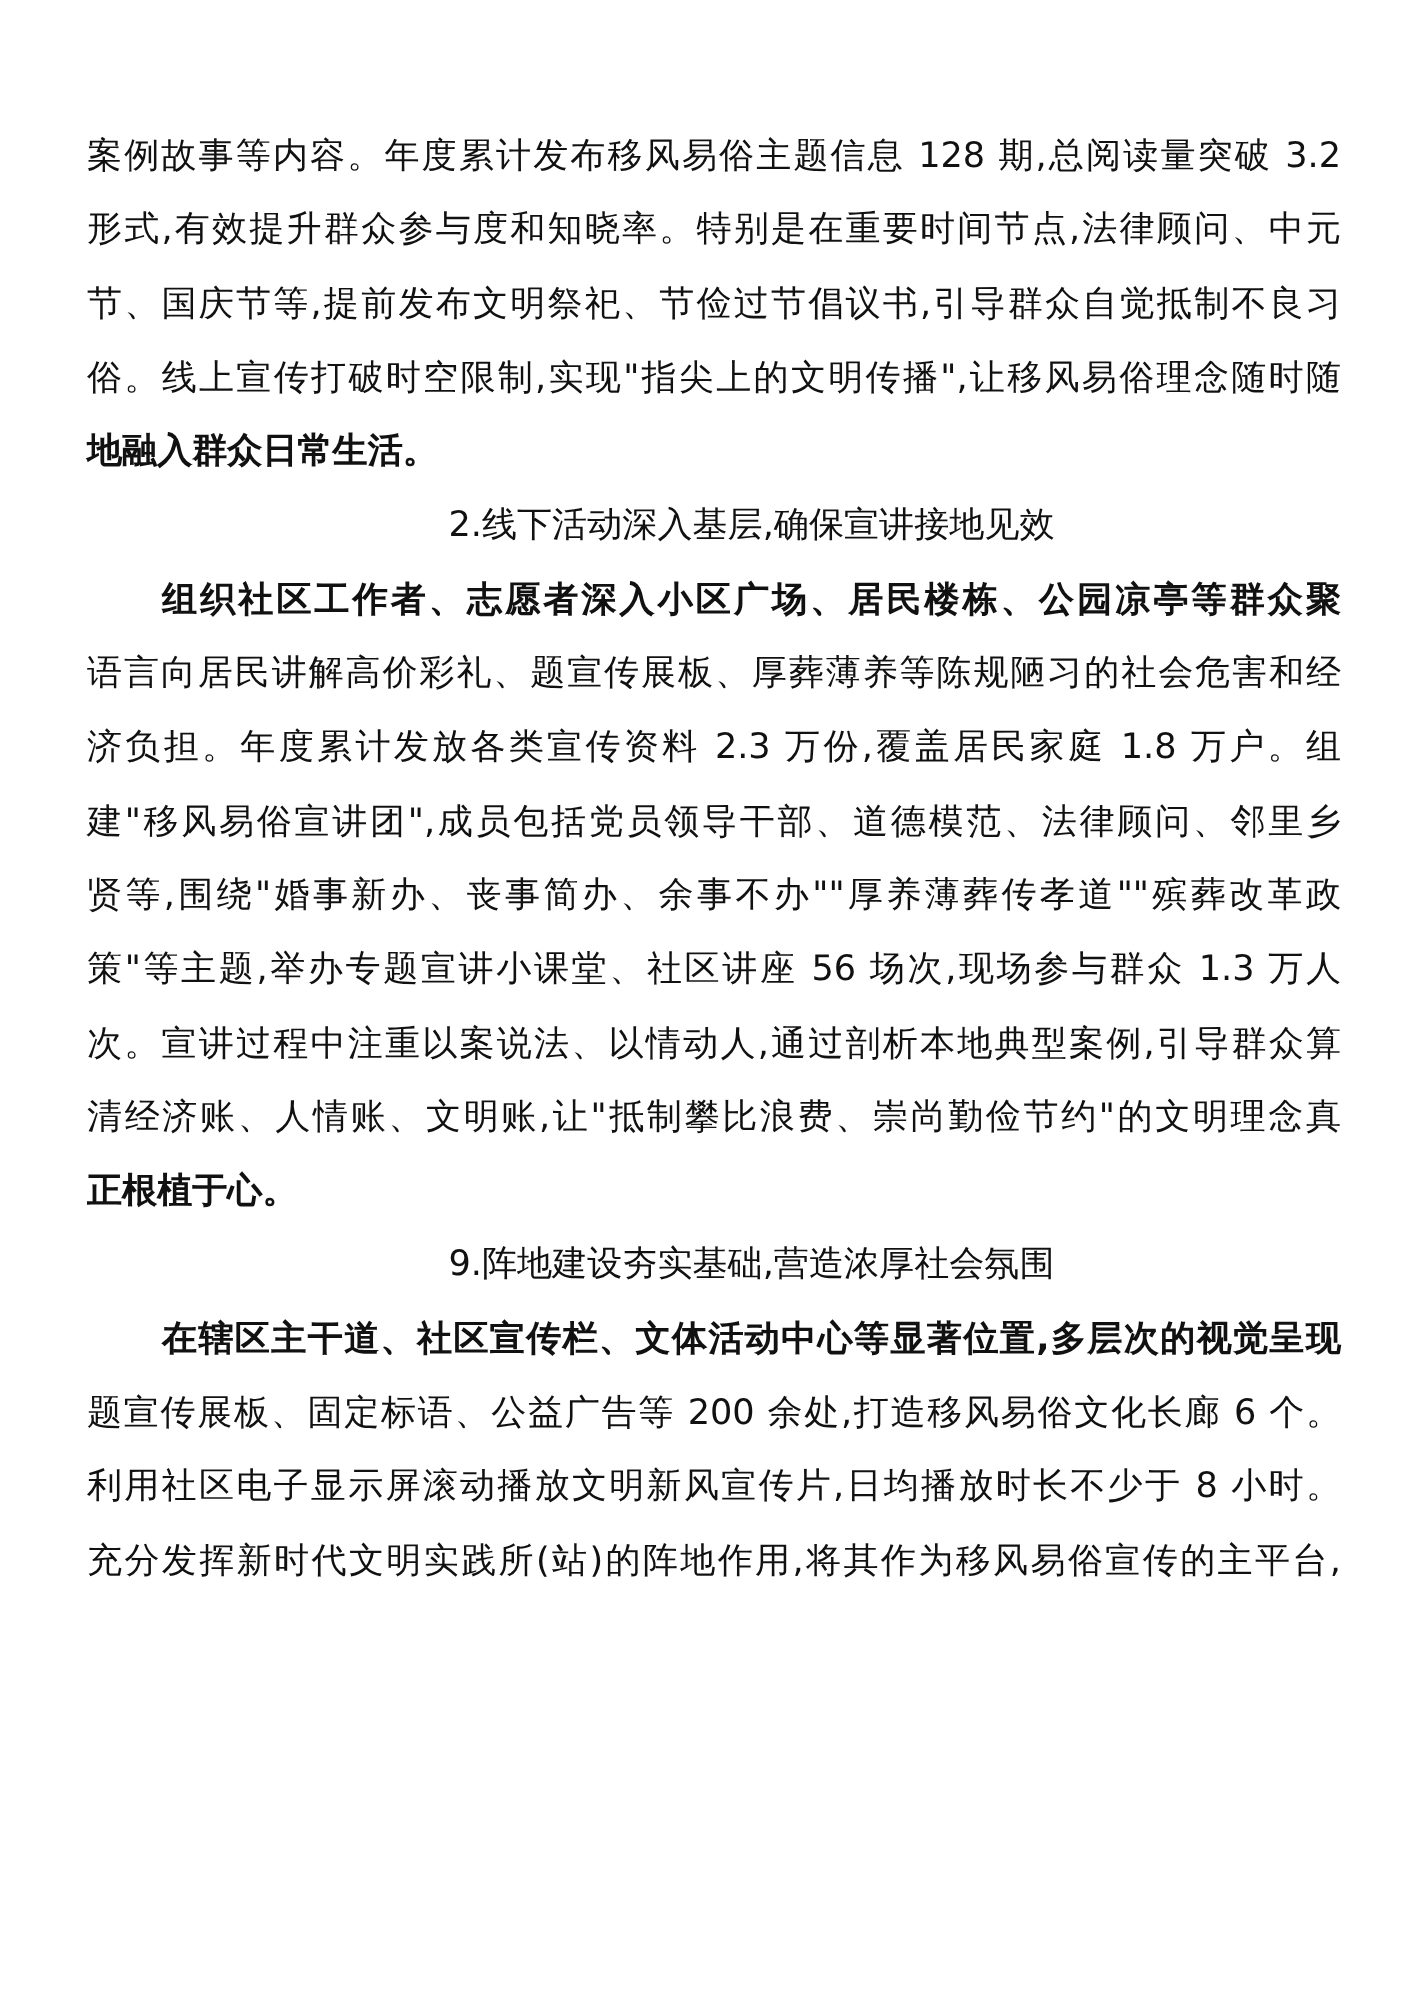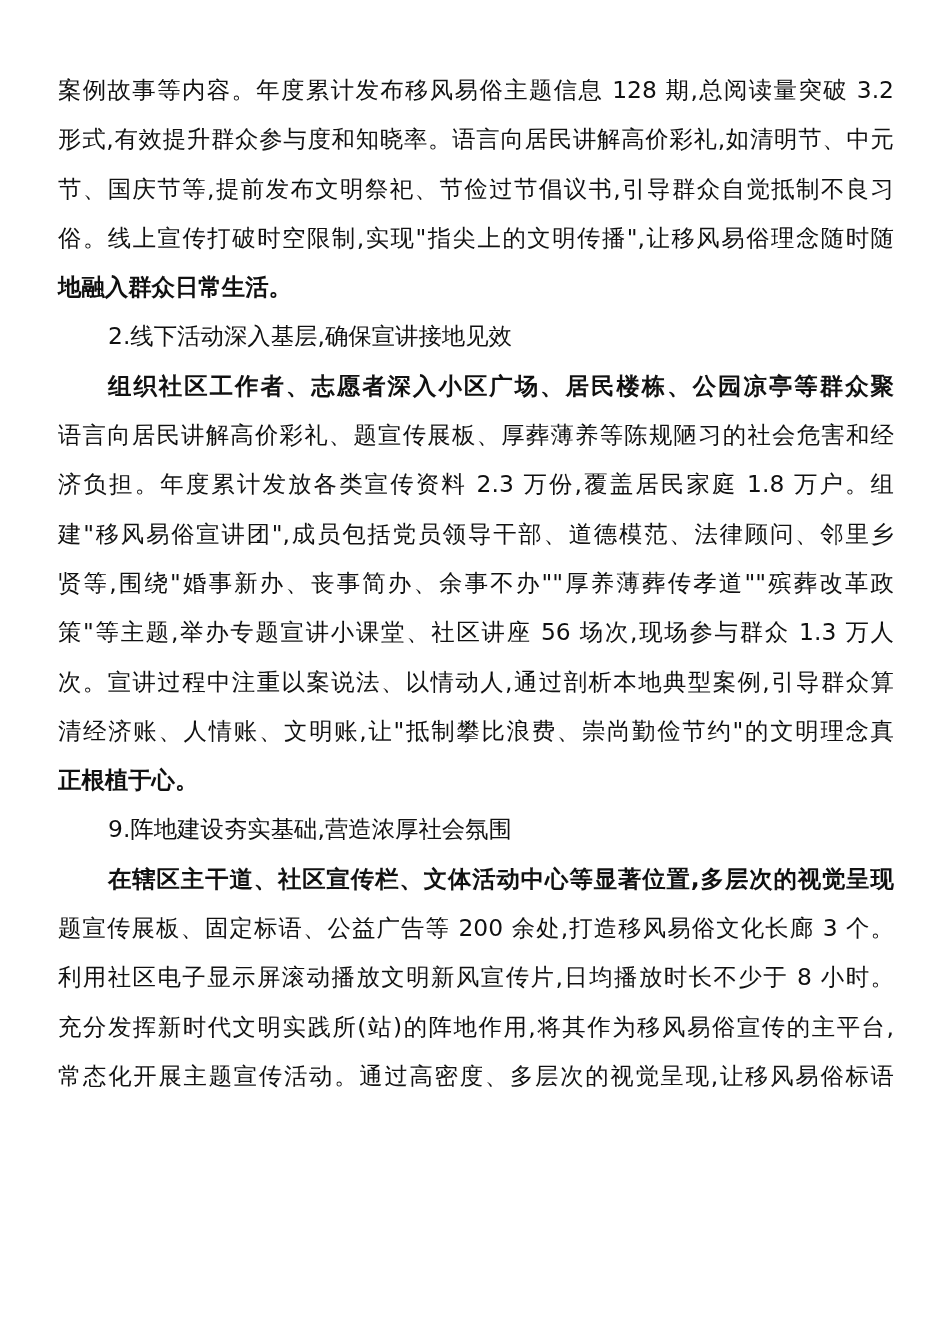--- a/index.html
+++ b/index.html
@@ -11,21 +11,21 @@
       width: 950px;
       height: 1344px;
       position: relative;
       overflow: hidden;
       font-family: "DejaVu Sans", sans-serif;
       color: #111111;
     }
     .page {
       position: absolute;
       left: 58px;
-      top: 66px;
+      top: 79px;
       width: 836px;
     }
     .line {
       height: 49.3px;
       line-height: 49.3px;
       font-size: 23.4px;
       white-space: nowrap;
       text-align: justify;
       text-align-last: justify;
       letter-spacing: 0;
@@ -37,30 +37,31 @@
     .line.indent {
       padding-left: 50px;
       font-weight: bold;
     }
     .heading {
       height: 49.3px;
       line-height: 49.3px;
       font-size: 23.4px;
       padding-left: 50px;
       white-space: nowrap;
+      text-align: center;
     }
   </style>
 </head>
 <body>
 
 <div class="page">
 
   <div>
     <div class="line">案例故事等内容。年度累计发布移风易俗主题信息 128 期,总阅读量突破 3.2</div>
-    <div class="line">形式,有效提升群众参与度和知晓率。语言向居民讲解高价彩礼,如清明节、中元</div>
+    <div class="line">形式,有效提升群众参与度和知晓率。特别是在重要时间节点,法律顾问、中元</div>
     <div class="line">节、国庆节等,提前发布文明祭祀、节俭过节倡议书,引导群众自觉抵制不良习</div>
     <div class="line">俗。线上宣传打破时空限制,实现"指尖上的文明传播",让移风易俗理念随时随</div>
     <div class="line last">地融入群众日常生活。</div>
   </div>
 
   <div class="heading">2.线下活动深入基层,确保宣讲接地见效</div>
 
   <div>
     <div class="line indent">组织社区工作者、志愿者深入小区广场、居民楼栋、公园凉亭等群众聚</div>
     <div class="line">语言向居民讲解高价彩礼、题宣传展板、厚葬薄养等陈规陋习的社会危害和经</div>
@@ -70,19 +71,18 @@
     <div class="line">策"等主题,举办专题宣讲小课堂、社区讲座 56 场次,现场参与群众 1.3 万人</div>
     <div class="line">次。宣讲过程中注重以案说法、以情动人,通过剖析本地典型案例,引导群众算</div>
     <div class="line">清经济账、人情账、文明账,让"抵制攀比浪费、崇尚勤俭节约"的文明理念真</div>
     <div class="line last">正根植于心。</div>
   </div>
 
   <div class="heading">9.阵地建设夯实基础,营造浓厚社会氛围</div>
 
   <div>
     <div class="line indent">在辖区主干道、社区宣传栏、文体活动中心等显著位置,多层次的视觉呈现</div>
-    <div class="line">题宣传展板、固定标语、公益广告等 200 余处,打造移风易俗文化长廊 3 个。</div>
+    <div class="line">题宣传展板、固定标语、公益广告等 200 余处,打造移风易俗文化长廊 6 个。</div>
     <div class="line">利用社区电子显示屏滚动播放文明新风宣传片,日均播放时长不少于 8 小时。</div>
     <div class="line">充分发挥新时代文明实践所(站)的阵地作用,将其作为移风易俗宣传的主平台,</div>
-    <div class="line">常态化开展主题宣传活动。通过高密度、多层次的视觉呈现,让移风易俗标语</div>
   </div>
 
 </div>
 
 </body></html>

